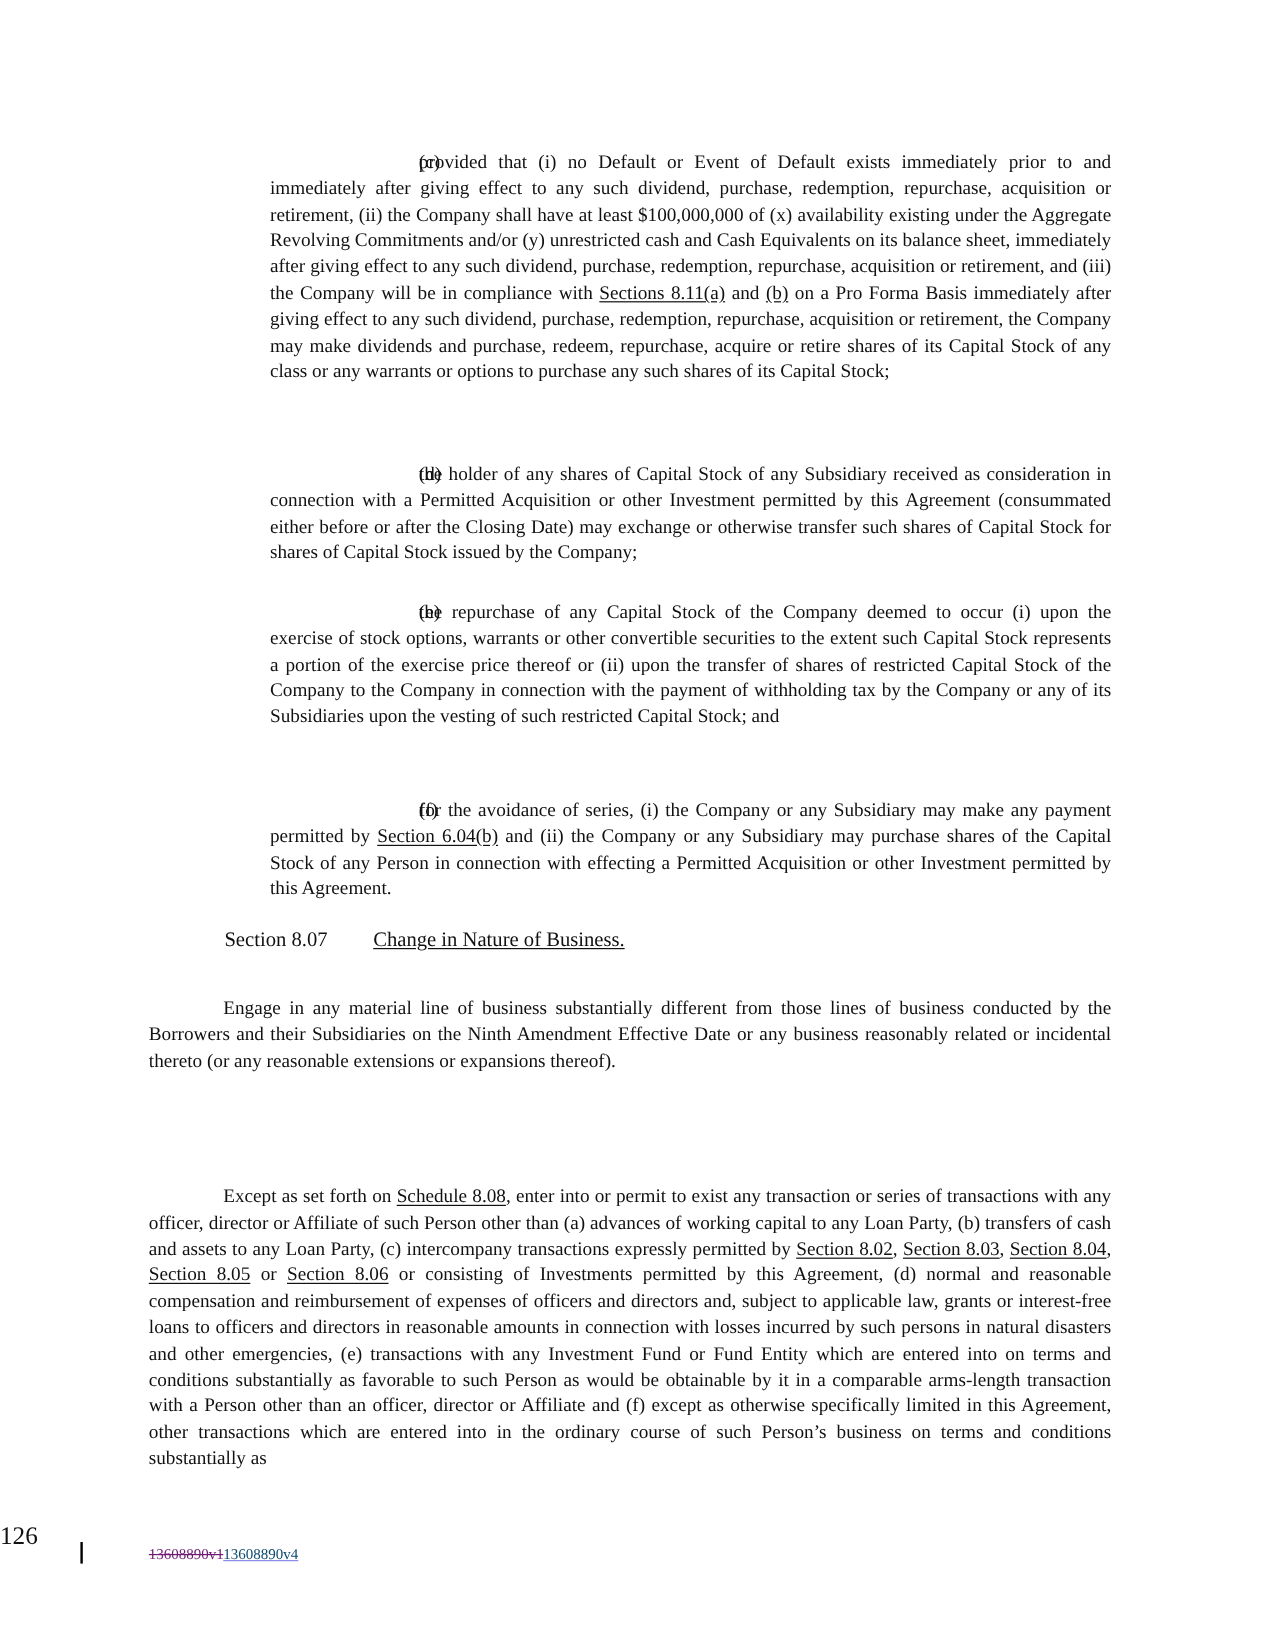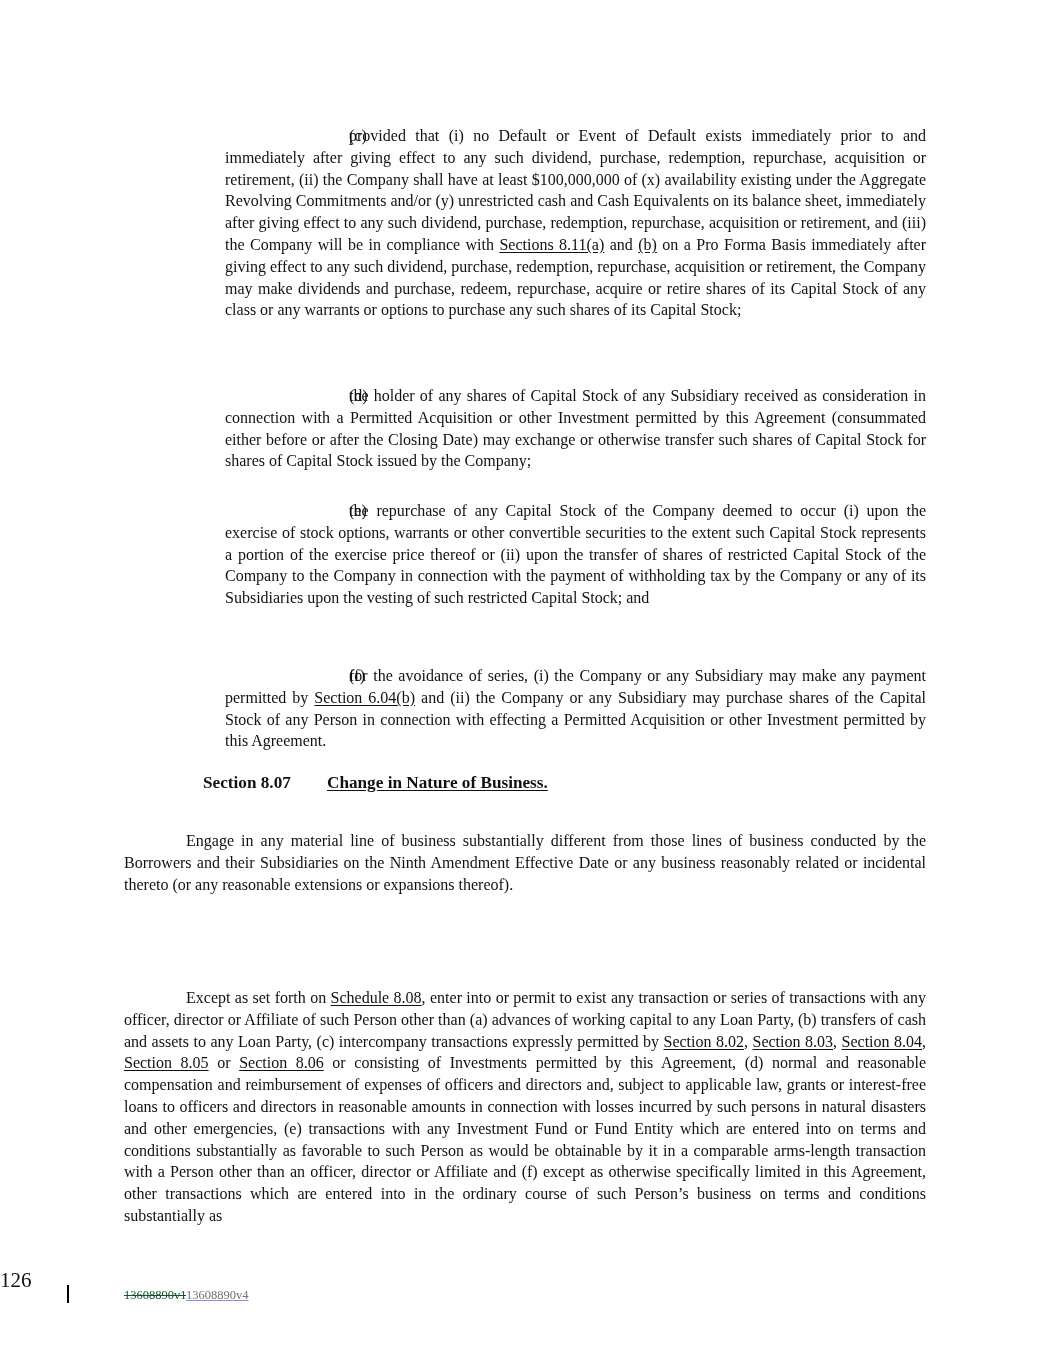--- a/index.html
+++ b/index.html
@@ -6,28 +6,28 @@
   body { width: 1055px; height: 1365px; position: relative; overflow: hidden;
          font-family: "Liberation Serif", serif; color: #111; }
   .page { position: absolute; left: 0; top: 0; width: 1055px; height: 1365px; }
   .text { font-size: 16px; line-height: 21.8px; text-align: justify; }
   .sub { position: absolute; left: 225px; width: 701px; }
   .full { position: absolute; left: 124px; width: 802px; }
   .sub .first { text-indent: 62px; }
   .full .first { text-indent: 62px; margin-top: 15px; }
   .lbl { display: inline-block; width: 62px; }
   .u { text-decoration: underline; text-underline-offset: 2px; }
-  .heading { position: absolute; left: 187px; font-weight: bold; font-size: 17.2px; margin-left: 16px; }
+  .heading { position: absolute; left: 187px; font-weight: normal; font-size: 17.2px; }
   .heading .num { display: inline-block; width: 124px; }
   .heading .title { text-decoration: underline; text-underline-offset: 2px; }
   .pagenum { position: absolute; left: 0; width: 921px; top: 1268px; text-align: left; font-size: 21px; }
   .cursor-bar { position: absolute; left: 67px; top: 1285px; width: 2px; height: 18px; background: #000; }
   .docid { position: absolute; left: 124px; top: 1288px; font-size: 12.5px; }
-  .docid .old { color: #14532d; text-decoration: line-through; }
-  .docid .new { color: #737373; text-decoration: underline; text-decoration-color: #8a8ae8; text-align: center; }
+  .docid .old { color: #701a75; text-decoration: line-through; }
+  .docid .new { color: #0c4a6e; text-decoration: underline; text-decoration-color: #8a8ae8; text-align: center; }
 </style>
 </head>
 <body>
 
 <div class="page">
 
   <div class="sub text" style="top:125px;">
     <div class="first">
       <span class="lbl">(c)</span><span>provided that (i) no Default or Event of Default exists immediately prior to and immediately after giving effect to any such dividend, purchase, redemption, repurchase, acquisition or retirement, (ii) the Company shall have at least $100,000,000 of (x) availability existing under the Aggregate Revolving Commitments and/or (y) unrestricted cash and Cash Equivalents on its balance sheet, immediately after giving effect to any such dividend, purchase, redemption, repurchase, acquisition or retirement, and (iii) the Company will be in compliance with </span><span class="u">Sections 8.11(a)</span><span> and </span><span class="u">(b)</span><span> on a Pro Forma Basis immediately after giving effect to any such dividend, purchase, redemption, repurchase, acquisition or retirement, the Company may make dividends and purchase, redeem, repurchase, acquire or retire shares of its Capital Stock of any class or any warrants or options to purchase any such shares of its Capital Stock;</span>
     </div>

